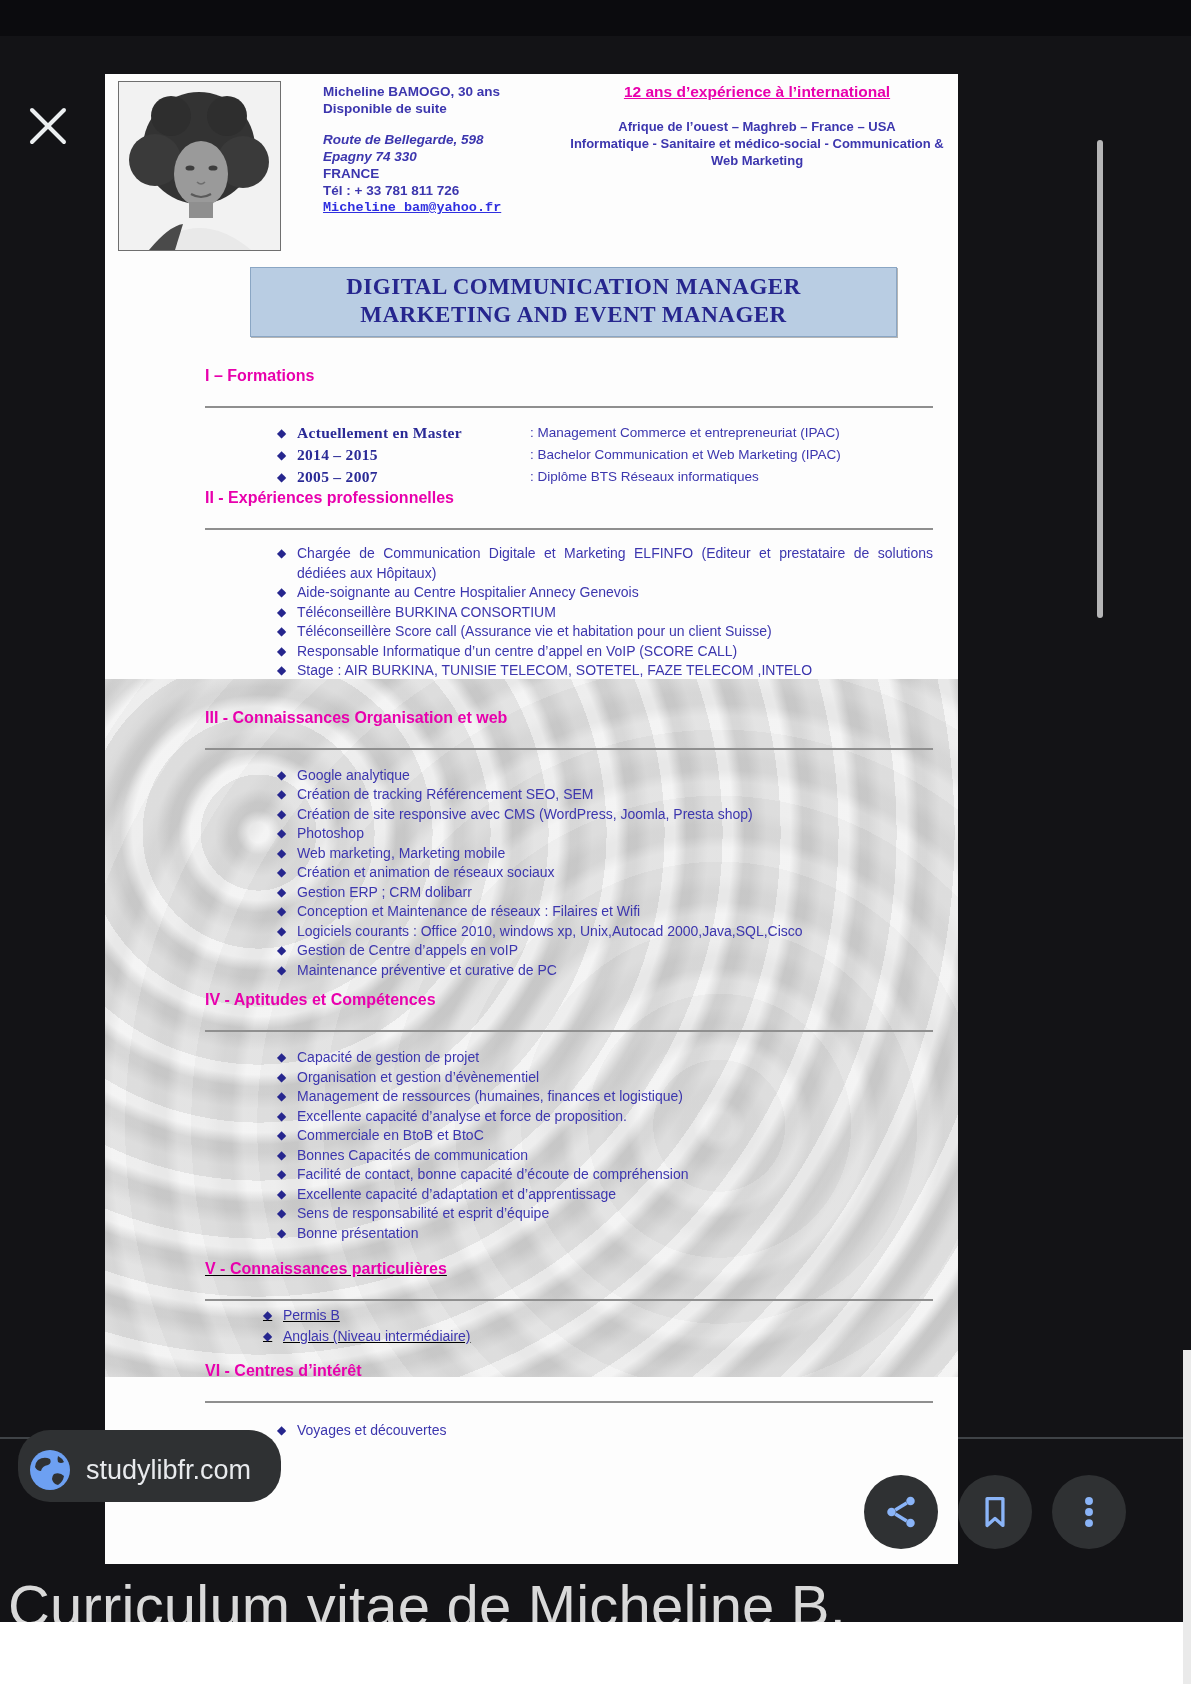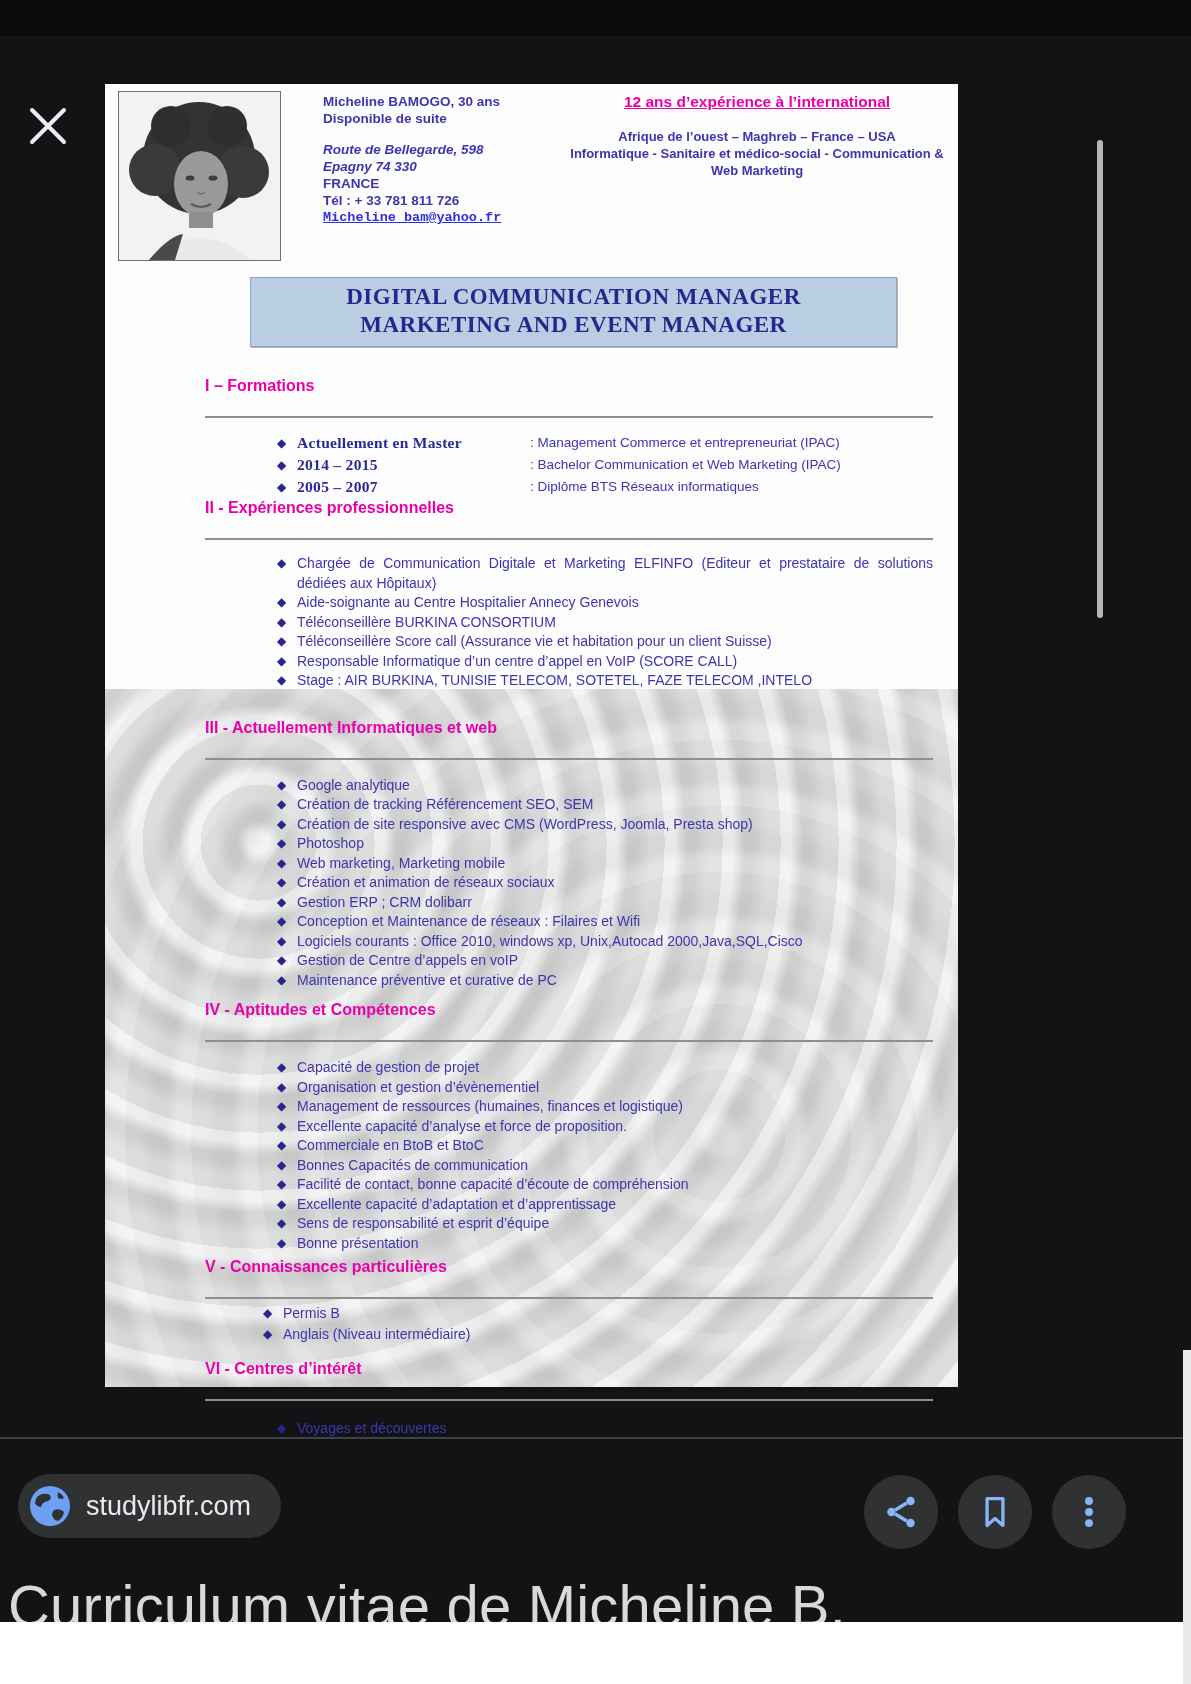--- a/index.html
+++ b/index.html
@@ -5,21 +5,21 @@
 <style>
   html,body{margin:0;padding:0;background:#131316;}
   body{width:1191px;height:1684px;position:relative;overflow:hidden;
        font-family:"Liberation Sans",sans-serif;}
 
   .top-band{position:absolute;left:0;top:0;width:1191px;height:36px;background:#0b0b0e;}
 
   .close-btn{position:absolute;left:24px;top:102px;width:48px;height:48px;cursor:pointer;z-index:4;}
 
   
-  .page{position:absolute;left:105px;top:84px;width:853px;height:1303px;background:#fdfdfd;z-index:1;}
+  .page{position:absolute;left:105px;top:74px;width:853px;height:1490px;background:#fdfdfd;z-index:1;}
   .texture{position:absolute;left:0;top:605px;width:853px;height:698px;z-index:0;
     background-color:#d5d5d5;
     background-image:
       repeating-radial-gradient(circle at 18% 22%, rgba(255,255,255,.55) 0 10px, rgba(190,190,190,.35) 22px 30px, rgba(225,225,225,.5) 44px 58px),
       repeating-radial-gradient(circle at 72% 64%, rgba(255,255,255,.4) 0 14px, rgba(185,185,185,.3) 26px 38px, rgba(222,222,222,.45) 52px 66px);
   }
   .page > .layer{position:relative;z-index:1;}
 
   .photo{position:absolute;left:13px;top:7px;width:161px;height:168px;border:1px solid #6f6f6f;
          background:#f4f4f4;overflow:hidden;}
@@ -39,43 +39,43 @@
     font-family:"Liberation Serif",serif;font-weight:bold;font-size:23px;color:#26268e;
     line-height:28px;padding:5px 0 7px 0;letter-spacing:.5px;}
 
   .sections{position:absolute;left:100px;top:270px;width:728px;}
   .sec-heading{color:#e800ad;font-weight:bold;font-size:16px;line-height:20px;
     padding-bottom:20px;border-bottom:2px solid #8f8f8f;}
   .cv-section:nth-of-type(1){margin-top:22px;}
   .cv-section:nth-of-type(2){margin-top:0px;}
   .cv-section:nth-of-type(3){margin-top:27px;}
   .cv-section:nth-of-type(4){margin-top:10px;}
-  .cv-section:nth-of-type(5){margin-top:4px;}
+  .cv-section:nth-of-type(5){margin-top:16px;text-decoration:underline;}
   .cv-section:nth-of-type(6){margin-top:14px;}
 
   .edu-rows{margin-top:14px;}
   .edu-row{display:flex;padding-left:72px;line-height:22px;}
   .edu-row .bullet{width:20px;color:#26268e;font-size:12px;}
   .edu-row .term{width:233px;font-family:"Liberation Serif",serif;font-weight:bold;
                  font-size:15.5px;color:#2a2a96;letter-spacing:.3px;}
   .edu-row .desc{font-size:13.5px;color:#3c36ae;}
 
   .bullets{margin-top:14px;}
   .sec-3 .bullets,.sec-4 .bullets{margin-top:16px;}
   .sec-5 .bullets{margin-top:4px;}
   .sec-6 .bullets{margin-top:18px;}
   .bullet-item{display:flex;padding-left:72px;line-height:19.5px;}
   .sec-5 .bullet-item{line-height:21px;padding-left:58px;}
   .bullet-item .bullet{flex:0 0 20px;color:#26268e;font-size:12px;}
   .bullet-item .btext{font-size:14px;color:#3c36ae;text-align:justify;}
 
   
   .divider{position:absolute;left:0;top:1437px;width:1191px;height:2px;background:#3f4347;}
-  .chip{position:absolute;left:18px;top:1474px;height:64px;border-radius:32px;background:#2f3133;
-        display:flex;align-items:center;padding:0 30px 0 10px;cursor:pointer;z-index:3;}
+  .chip{position:absolute;left:18px;top:1430px;height:64px;border-radius:32px;background:#2f3133;
+        display:flex;align-items:center;padding:8px 30px 0 10px;cursor:pointer;z-index:3;}
   .chip-label{margin-left:14px;color:#e8eaed;font-size:27px;}
   .action-btn{position:absolute;top:1475px;width:74px;height:74px;border-radius:50%;background:#2f3133;
         display:flex;align-items:center;justify-content:center;cursor:pointer;z-index:3;}
   .btn-share{left:864px;} .btn-bookmark{left:958px;} .btn-more{left:1052px;}
 
   .result-title{position:absolute;left:8px;top:1572px;font-size:58px;color:#d9d9d9;
         letter-spacing:.2px;z-index:2;white-space:nowrap;cursor:pointer;}
   .bottom-white{position:absolute;left:0;top:1622px;width:1191px;height:62px;background:#ffffff;z-index:5;}
   .right-strip{position:absolute;left:1183px;top:1350px;width:8px;height:334px;background:#eaeaea;z-index:6;}
   .scrollbar{position:absolute;left:1097px;top:140px;width:6px;height:478px;border-radius:3px;
@@ -184,21 +184,21 @@
               <span class="bullet">◆</span>
               <span class="btext">Responsable Informatique d’un centre d’appel en VoIP (SCORE CALL)</span>
             </div>
             <div class="bullet-item">
               <span class="bullet">◆</span>
               <span class="btext">Stage : AIR BURKINA, TUNISIE TELECOM, SOTETEL, FAZE TELECOM ,INTELO</span>
             </div>
           </div>
         </div>
         <div class="cv-section sec-3">
-          <div class="sec-heading">III - Actuellement Informatiques et web</div>
+          <div class="sec-heading">III - Connaissances Organisation et web</div>
           <div class="bullets">
             <div class="bullet-item">
               <span class="bullet">◆</span>
               <span class="btext">Google analytique</span>
             </div>
             <div class="bullet-item">
               <span class="bullet">◆</span>
               <span class="btext">Création de tracking Référencement SEO, SEM</span>
             </div>
             <div class="bullet-item">

